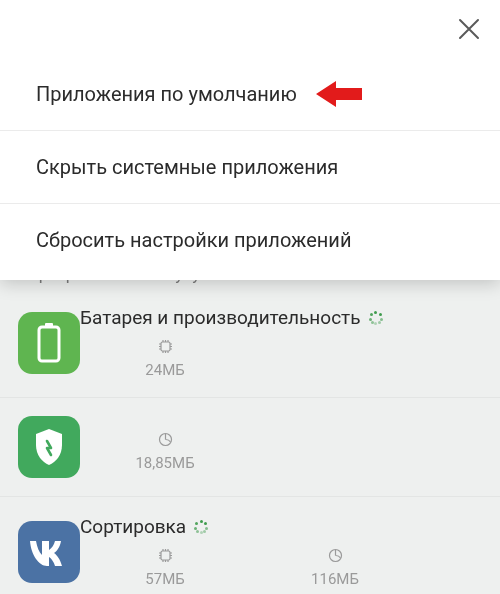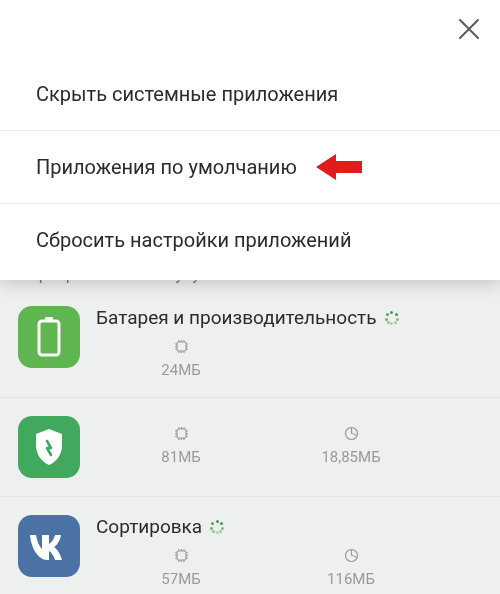--- a/index.html
+++ b/index.html
@@ -12,24 +12,23 @@
   }
   .sort-row {
     position: absolute; top: 258px; left: 0; right: 0;
     padding: 6px 18px 10px 18px;
     color: #7c7c7c; font-size: 17px;
     display: flex; justify-content: space-between; align-items: center;
   }
   .sort-row .chev { font-size: 14px; color: #9a9a9a; }
   .app-list { position: absolute; top: 288px; left: 0; right: 0; }
   .app-row {
-    display: flex; align-items: flex-start;
+    display: flex; align-items: center;
     padding: 18px 18px 18px 18px;
     border-bottom: 1px solid #e3e5e4;
-    gap: 16px;
   }
   .app-icon {
     width: 62px; height: 62px; border-radius: 14px;
     display: flex; align-items: center; justify-content: center;
     flex: none;
   }
   .app-icon.green1 { background: #5fb550; }
   .app-icon.green2 { background: #41a95d; }
   .app-icon.vk { background: #4b72a4; }
   .app-body { flex: 1; }
@@ -139,29 +138,20 @@
         <svg class="shield-svg" viewBox="0 0 34 40">
             <path d="M17 2 L30 7 V18 C30 28 24 35 17 38 C10 35 4 28 4 18 V7 Z" fill="#fff"></path>
             <path d="M15 14 L19 21 L15 21 L19 28" fill="none" stroke="#41a95d" stroke-width="2.6" stroke-linejoin="round" stroke-linecap="round"></path>
           </svg>
       </div>
       <div class="app-body">
         <div class="app-stats">
           <div class="stat">
             <span class="sic">
               <svg width="15" height="15" viewBox="0 0 15 15">
-                  <rect x="3" y="3" width="9" height="9" rx="1.5" fill="none" stroke="#9a9a9a" stroke-width="1.2"></rect>
-                  <path d="M5 1v2M7.5 1v2M10 1v2M5 12v2M7.5 12v2M10 12v2M1 5h2M1 7.5h2M1 10h2M12 5h2M12 7.5h2M12 10h2" stroke="#9a9a9a" stroke-width="1.2"></path>
-                </svg>
-            </span>
-            <span>81МБ</span>
-          </div>
-          <div class="stat">
-            <span class="sic">
-              <svg width="15" height="15" viewBox="0 0 15 15">
                   <circle cx="7.5" cy="7.5" r="6" fill="none" stroke="#9a9a9a" stroke-width="1.2"></circle>
                   <path d="M7.5 7.5 V2 M7.5 7.5 A5.5 5.5 0 0 1 12.5 10" fill="none" stroke="#9a9a9a" stroke-width="1.2"></path>
                 </svg>
             </span>
             <span>18,85МБ</span>
           </div>
         </div>
       </div>
     </div>
 
@@ -216,28 +206,28 @@
 <div class="menu">
   <div class="menu-header">
     <span class="close-x">
       <svg width="26" height="26" viewBox="0 0 26 26">
           <path d="M4 4 L22 22 M22 4 L4 22" stroke="#5a5a5a" stroke-width="2" stroke-linecap="round"></path>
         </svg>
     </span>
   </div>
 
   <div class="menu-item">
-    <span>Скрыть системные приложения</span>
-  </div>
-
-  <div class="menu-item">
     <span>Приложения по умолчанию</span>
     <span class="arrow">
       <svg width="46" height="30" viewBox="0 0 46 30">
           <path d="M0 15 L20 2 L20 9 L46 9 L46 21 L20 21 L20 28 Z" fill="#e21b1b"></path>
         </svg>
     </span>
   </div>
 
   <div class="menu-item">
+    <span>Скрыть системные приложения</span>
+  </div>
+
+  <div class="menu-item">
     <span>Сбросить настройки приложений</span>
   </div>
 </div>
 
 </body></html>

